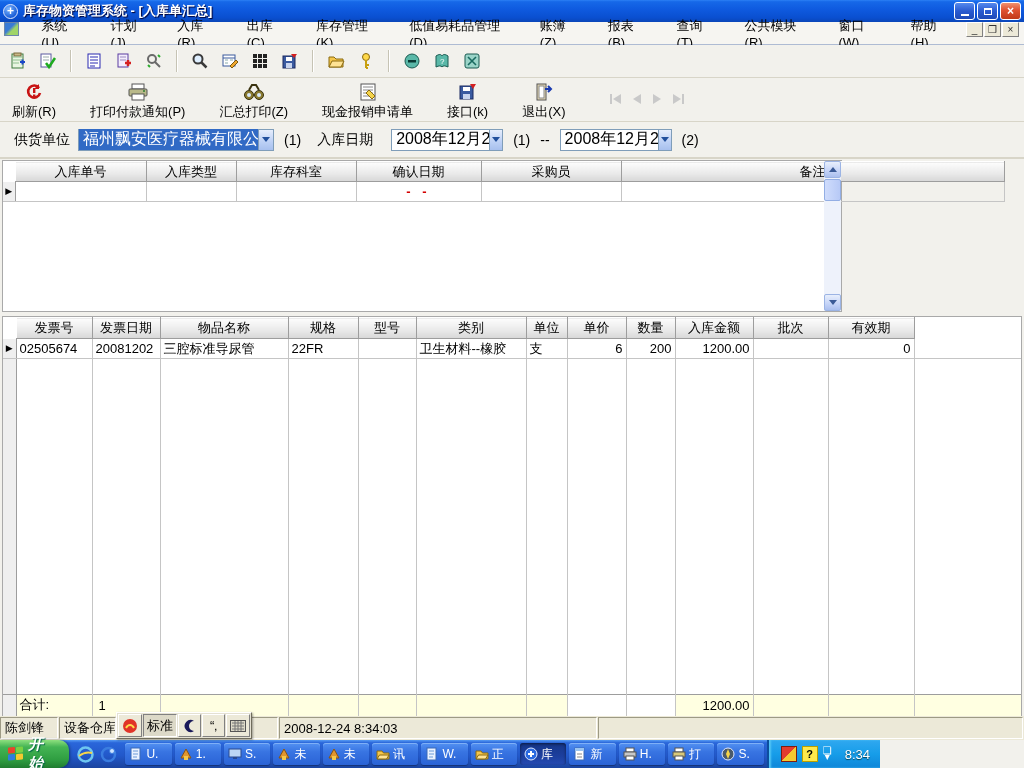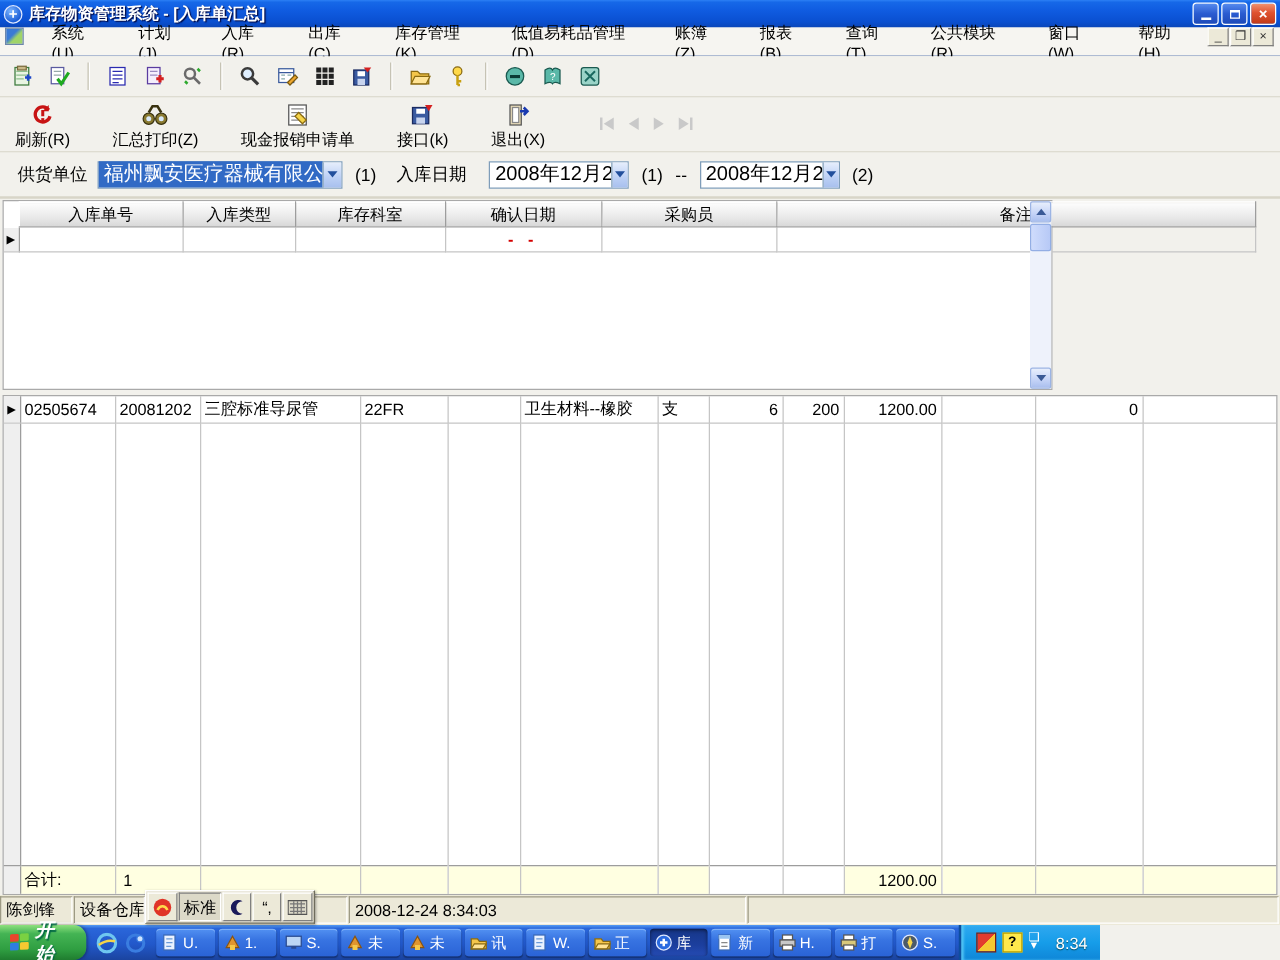--- a/index.html
+++ b/index.html
@@ -291,20 +291,31 @@
             <path d="M15 2v5h-5z" fill="#c81414"></path>
             <rect x="9" y="6" width="2.4" height="5" fill="#c81414"></rect>
             <rect x="9" y="12.5" width="2.4" height="2.4" fill="#c81414"></rect>
           </svg>
       </span>
       <span class="albl">刷新(R)</span>
     </div>
     <div class="abtn">
       <span class="aico">
         <svg width="22" height="20">
+            <rect x="5" y="2" width="12" height="5" fill="#fff" stroke="#555"></rect>
+            <rect x="2" y="7" width="18" height="7" rx="1" fill="#b9b98a" stroke="#555"></rect>
+            <rect x="5" y="12" width="12" height="6" fill="#fff" stroke="#555"></rect>
+            <circle cx="17" cy="9" r="1" fill="#2f7d2f"></circle>
+          </svg>
+      </span>
+      <span class="albl">打印付款通知(P)</span>
+    </div>
+    <div class="abtn">
+      <span class="aico">
+        <svg width="22" height="20">
             <circle cx="6" cy="13" r="4.5" fill="#8a7a30" stroke="#3a3310"></circle>
             <circle cx="16" cy="13" r="4.5" fill="#8a7a30" stroke="#3a3310"></circle>
             <path d="M6 8l3-5h4l3 5" fill="none" stroke="#3a3310" stroke-width="2"></path>
             <circle cx="6" cy="13" r="2" fill="#d8e8f8"></circle>
             <circle cx="16" cy="13" r="2" fill="#d8e8f8"></circle>
           </svg>
       </span>
       <span class="albl">汇总打印(Z)</span>
     </div>
     <div class="abtn">
@@ -438,20 +449,36 @@
           <col style="width:110px;">
           <col style="width:41px;">
         <col style="width:59px;">
           <col style="width:49px;">
           <col style="width:78px;">
           <col style="width:75px;">
         <col style="width:86px;">
           <col style="width:107px;">
       </colgroup>
       <tbody>
+          <tr style="height:21px;">
+        <th class="blank"></th>
+        <th>发票号</th>
+        <th>发票日期</th>
+        <th>物品名称</th>
+        <th>规格</th>
+        <th>型号</th>
+        <th>类别</th>
+        <th>单位</th>
+        <th>单价</th>
+        <th>数量</th>
+        <th>入库金额</th>
+        <th>批次</th>
+        <th>有效期</th>
+        <th class="blank"></th>
+      </tr>
       <tr style="height:20px;">
         <td class="marker">▶</td>
         <td>02505674</td>
         <td>20081202</td>
         <td>三腔标准导尿管</td>
         <td>22FR</td>
         <td></td>
         <td>卫生材料--橡胶</td>
         <td>支</td>
         <td class="num">6</td>

